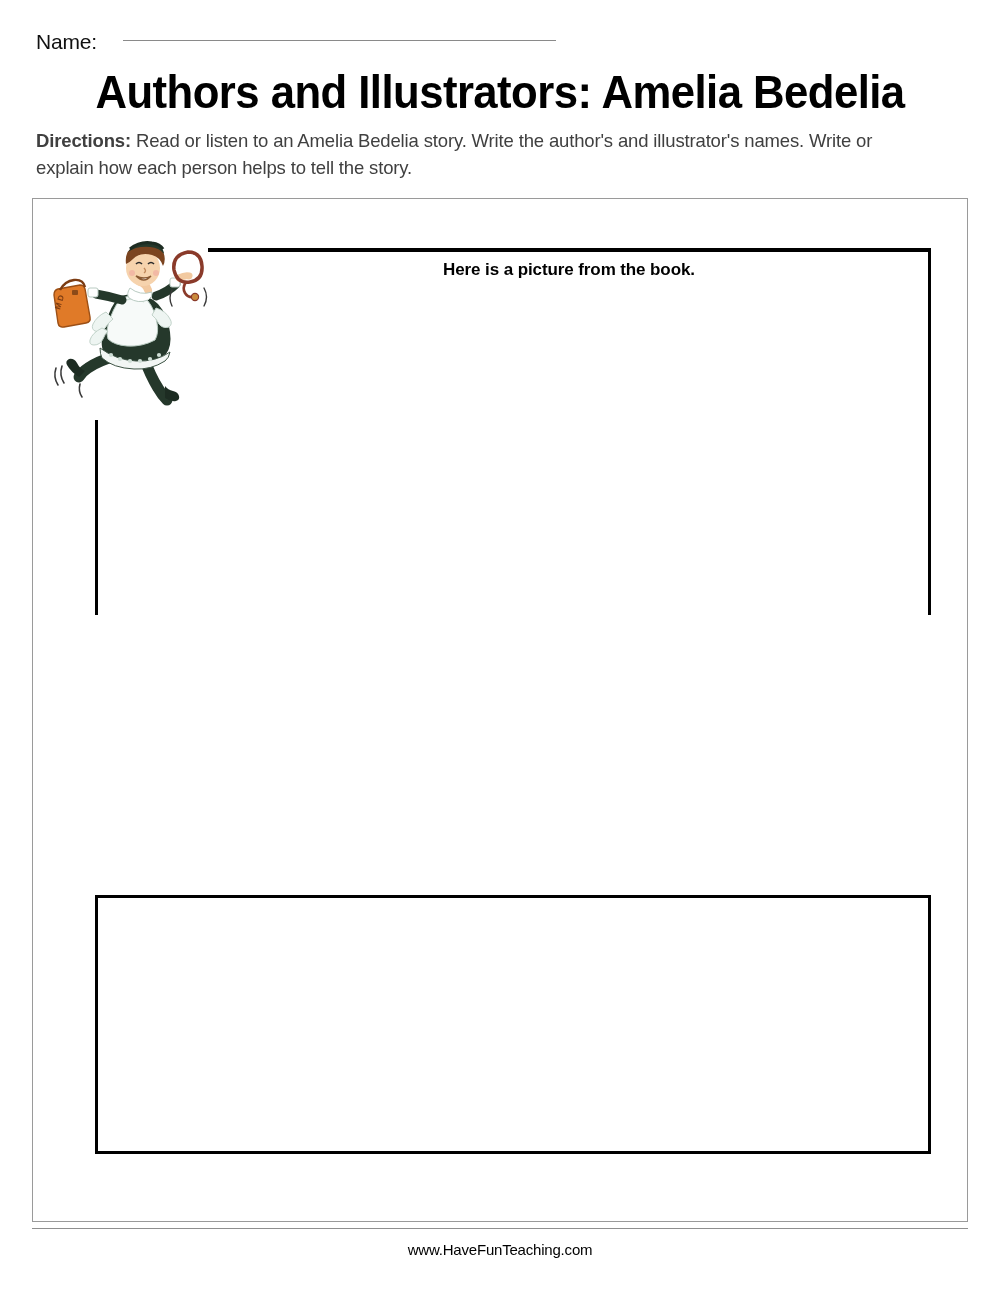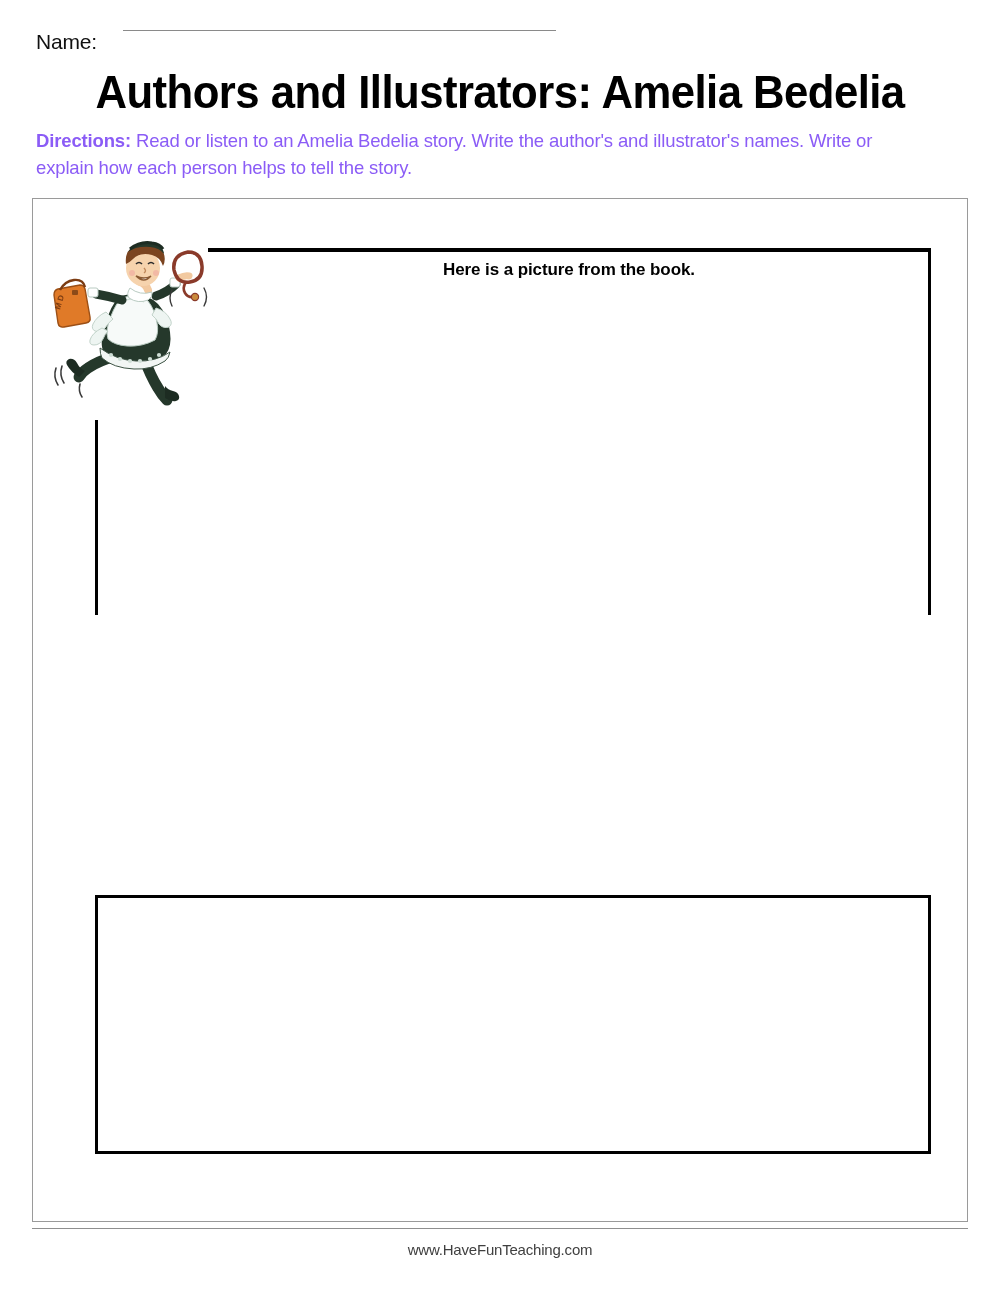--- a/index.html
+++ b/index.html
@@ -15,21 +15,21 @@
     color: #000000;
     overflow: hidden;
   }
 
   
   .name-row {
     position: absolute;
     left: 36px;
     top: 30px;
     display: flex;
-    align-items: flex-start;
+    align-items: center;
     width: 520px;
   }
   .name-label {
     font-size: 21px;
     letter-spacing: -0.2px;
     color: #111;
     white-space: nowrap;
   }
   .name-rule {
     flex: 1;
@@ -55,21 +55,21 @@
   }
 
   .directions {
     position: absolute;
     left: 36px;
     top: 128px;
     width: 892px;
     font-size: 18.5px;
     line-height: 1.45;
     letter-spacing: -0.15px;
-    color: #8b5cf6;
+    color: #404040;
   }
   .directions b { font-weight: bold; }
 
   
   .outer-box {
     position: absolute;
     left: 32px;
     top: 198px;
     width: 936px;
     height: 1024px;
@@ -191,21 +191,21 @@
     height: 0;
     border-bottom: 1.5px solid #8f8f8f;
   }
   .footer-text {
     position: absolute;
     left: 0;
     right: 0;
     top: 1241px;
     text-align: center;
     font-size: 15px;
-    color: #404040;
+    color: #000000;
     letter-spacing: -0.2px;
   }
 </style>
 </head>
 <body>
 
 <div class="name-row">
   <span class="name-label">Name:</span>
   <span class="name-rule"></span>
 </div>

